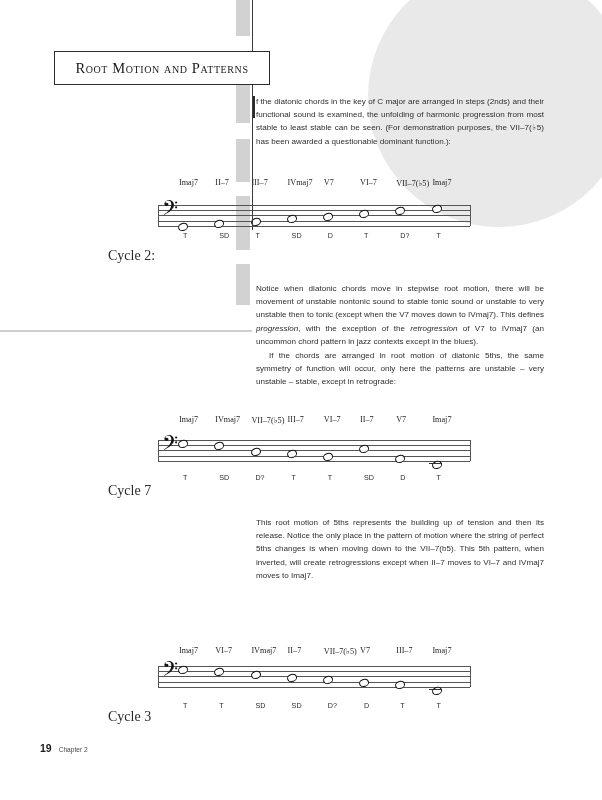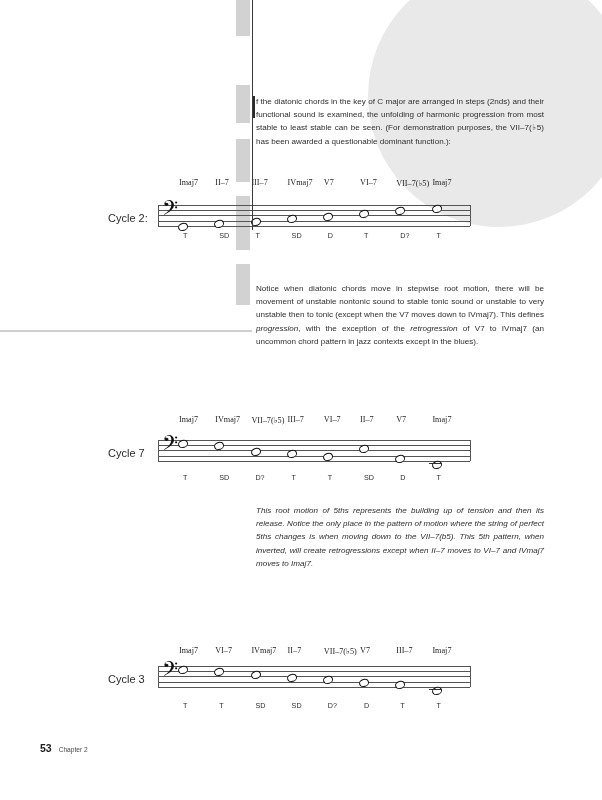--- a/index.html
+++ b/index.html
@@ -106,24 +106,25 @@
     z-index: 3;
   }
 
   
   .system {
     position: absolute;
     z-index: 2;
   }
   .cycle-label {
     position: absolute;
-    font-family: Liberation Sans, sans-serif;
-    font-size: 11px;
+    font-family: Liberation Serif, serif;
+    font-size: 14px;
     color: #2b2b2b;
     white-space: nowrap;
+    margin-top: 36px;
   }
   .staff-line {
     position: absolute;
     left: 0;
     height: 0.9px;
     background: #555;
   }
   .barline {
     position: absolute;
     width: 0.9px;
@@ -195,29 +196,33 @@
 
   <div class="deco-dash" style="top:0px;height:36px;"></div>
   <div class="deco-dash" style="top:85px;height:38px;"></div>
   <div class="deco-dash" style="top:139px;height:43px;"></div>
   <div class="deco-dash" style="top:196px;height:54px;"></div>
   <div class="deco-dash" style="top:264px;height:41px;"></div>
 
   <div class="deco-vline"></div>
   <div class="deco-hline"></div>
 
+  <div class="title-box">
+    <span class="title-text">Root Motion and Patterns</span>
+  </div>
 
   <div class="dropcap-rule"></div>
 
   <div class="para" style="top:95px;"><span>f the diatonic chords in the key of C major are arranged in steps (2nds) and their functional sound is examined, the unfolding of harmonic progression from most stable to least stable can be seen. (For demonstration purposes, the VII–7(♭5) has been awarded a questionable dominant function.):</span></div>
 
   <div class="para" style="top:282px;">Notice when diatonic chords move in stepwise root motion, there will be movement of unstable nontonic sound to stable tonic sound or unstable to very unstable then to tonic (except when the V7 moves down to IVmaj7). This defines <i>progression</i>, with the exception of the <i>retrogression</i> of V7 to IVmaj7 (an uncommon chord pattern in jazz contexts except in the blues).</div>
 
-
-  <div class="para" style="top:504px;font-style:italic;"><span>This root motion of 5ths represents the building up of tension and then its release. Notice the only place in the pattern of motion where the string of perfect 5ths changes is when moving down to the VII–7(b5). This 5th pattern, when inverted, will create retrogressions except when II–7 moves to VI–7 and IVmaj7 moves to Imaj7.</span></div>
+  <div class="para indent" style="top:349px;"><span>If the chords are arranged in root motion of diatonic 5ths, the same symmetry of function will occur, only here the patterns are unstable – very unstable – stable, except in retrograde:</span></div>
+
+  <div class="para" style="top:516px;"><span>This root motion of 5ths represents the building up of tension and then its release. Notice the only place in the pattern of motion where the string of perfect 5ths changes is when moving down to the VII–7(b5). This 5th pattern, when inverted, will create retrogressions except when II–7 moves to VI–7 and IVmaj7 moves to Imaj7.</span></div>
 
 
   <div class="system" id="sys0" style="left: 0px; top: 0px; width: 602px; height: 120px;">
       <div class="cycle-label" style="left: 108px; top: 212px;">Cycle 2:</div>
       <div class="staff-line" style="left: 158px; top: 205px; width: 312px;"></div>
       <div class="staff-line" style="left: 158px; top: 210.2px; width: 312px;"></div>
       <div class="staff-line" style="left: 158px; top: 215.4px; width: 312px;"></div>
       <div class="staff-line" style="left: 158px; top: 220.6px; width: 312px;"></div>
       <div class="staff-line" style="left: 158px; top: 225.8px; width: 312px;"></div>
       <div class="barline" style="left: 158px; top: 205px; height: 20.8px;"></div>
@@ -315,17 +320,17 @@
       <div class="note" style="left: 250.6px; top: 671px;"></div>
       <div class="note" style="left: 286.8px; top: 673.6px;"></div>
       <div class="note" style="left: 323px; top: 676.2px;"></div>
       <div class="note" style="left: 359.2px; top: 678.8px;"></div>
       <div class="note" style="left: 395.4px; top: 681.4px;"></div>
       <div class="note" style="left: 431.6px; top: 686.6px;"></div>
       <div class="ledger" style="left: 428.9px; top: 688.9px;"></div>
     </div>
 
   <div class="footer">
-    <span class="folio">53</span>
+    <span class="folio">19</span>
     <span class="chapter-name">Chapter 2</span>
   </div>
 
 </div>
 
 </body></html>

